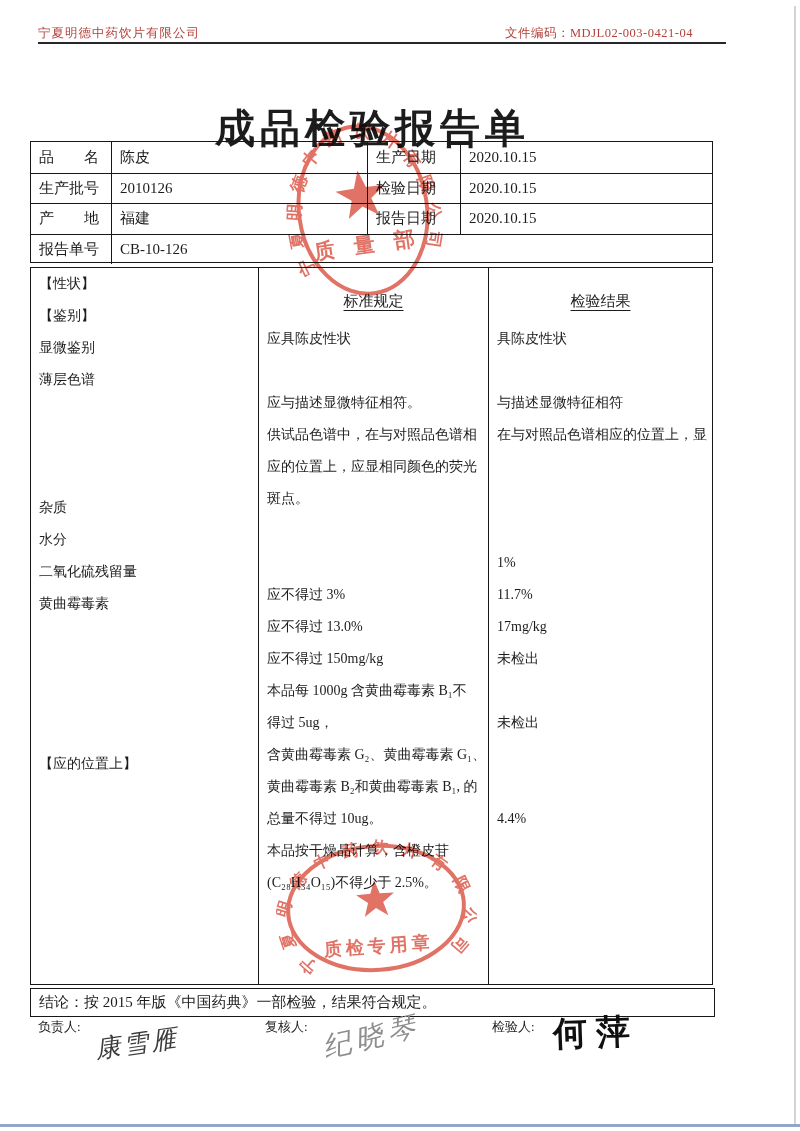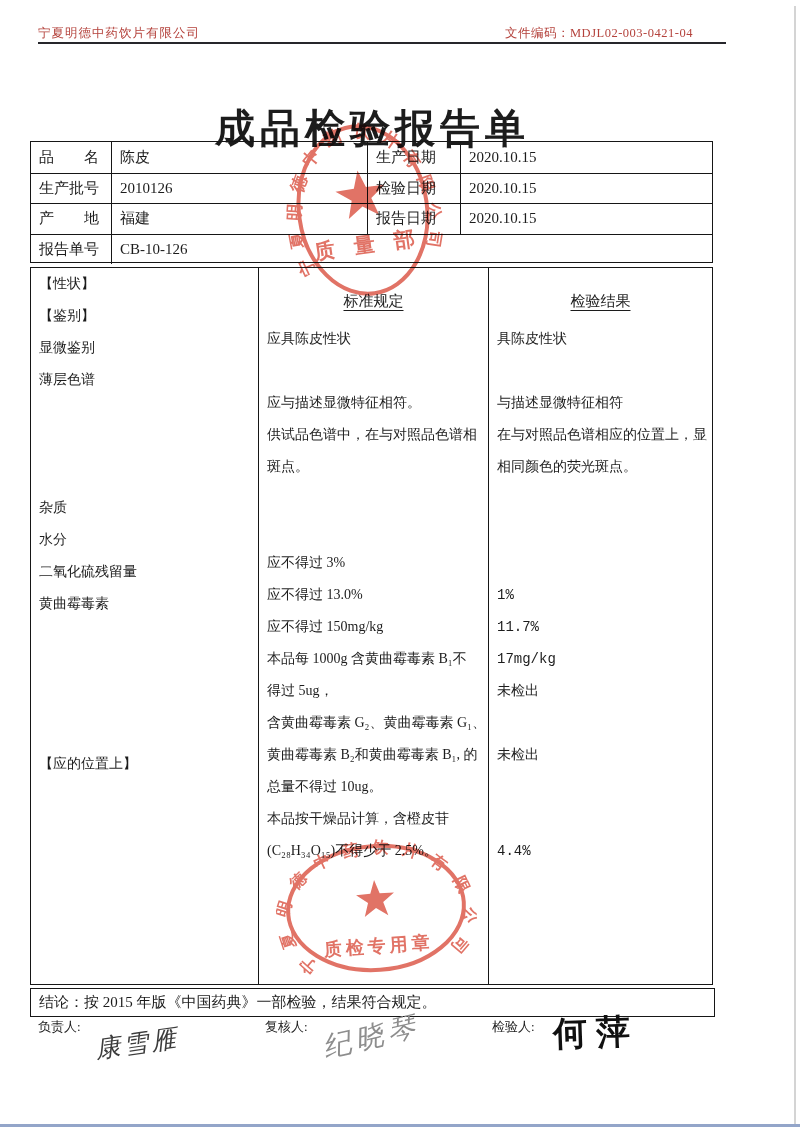--- a/index.html
+++ b/index.html
@@ -23,21 +23,21 @@
   .cell{display:flex;align-items:center;padding:0 8px;font-size:15px;box-sizing:border-box;white-space:nowrap;}
   .cell.bl{border-left:1px solid #161616;}
   .cell.bt{border-top:1px solid #161616;}
   .cell.span3{grid-column:2 / span 3;}
 
   
   .main-table{left:30px;top:267px;width:683px;height:718px;border:1.4px solid #161616;box-sizing:border-box;}
   .mt-col{position:absolute;top:0;bottom:0;box-sizing:border-box;}
   .mt-col1{left:0;width:227px;}
   .mt-col2{left:227px;width:230px;border-left:1px solid #161616;}
-  .mt-col3{left:457px;width:224px;border-left:1px solid #161616;font-family:Liberation Mono, monospace;}
+  .mt-col3{left:457px;width:224px;border-left:1px solid #161616;}
   .mt-head{height:55px;display:flex;align-items:center;padding-top:12px;box-sizing:border-box;font-size:15px;}
   .mt-col1 .mt-head{padding-left:8px;}
   .mt-col2 .mt-head,.mt-col3 .mt-head{justify-content:center;}
   .mt-head span{text-decoration:underline;text-underline-offset:4px;}
   .mt-line{height:32px;line-height:32px;padding-left:8px;font-size:14px;white-space:nowrap;box-sizing:border-box;}
 
   
   .conclusion{left:30px;top:988px;width:675px;height:27px;border:1.4px solid #161616;
     line-height:27px;padding-left:8px;font-size:15px;white-space:nowrap;}
 
@@ -113,20 +113,21 @@
     <div class="mt-line"></div>
   </div>
   <div class="mt-col mt-col2">
     <div class="mt-head">
         <span>标准规定</span>
       </div>
     <div class="mt-line">应具陈皮性状</div>
     <div class="mt-line"></div>
     <div class="mt-line">应与描述显微特征相符。</div>
     <div class="mt-line">供试品色谱中，在与对照品色谱相</div>
+    <div class="mt-line">应的位置上，应显相同颜色的荧光</div>
     <div class="mt-line">斑点。</div>
     <div class="mt-line"></div>
     <div class="mt-line"></div>
     <div class="mt-line">应不得过 3%</div>
     <div class="mt-line">应不得过 13.0%</div>
     <div class="mt-line">应不得过 150mg/kg</div>
     <div class="mt-line">本品每 1000g 含黄曲霉毒素 B₁不</div>
     <div class="mt-line">得过 5ug，</div>
     <div class="mt-line">含黄曲霉毒素 G₂、黄曲霉毒素 G₁、</div>
     <div class="mt-line">黄曲霉毒素 B₂和黄曲霉毒素 B₁, 的</div>
@@ -135,21 +136,20 @@
     <div class="mt-line">(C₂₈H₃₄O₁₅)不得少于 2.5%。</div>
   </div>
   <div class="mt-col mt-col3">
     <div class="mt-head">
         <span>检验结果</span>
       </div>
     <div class="mt-line">具陈皮性状</div>
     <div class="mt-line"></div>
     <div class="mt-line">与描述显微特征相符</div>
     <div class="mt-line">在与对照品色谱相应的位置上，显</div>
-    <div class="mt-line">相同颜色的荧光斑点。</div>
     <div class="mt-line"></div>
     <div class="mt-line"></div>
     <div class="mt-line"></div>
     <div class="mt-line">1%</div>
     <div class="mt-line">11.7%</div>
     <div class="mt-line">17mg/kg</div>
     <div class="mt-line">未检出</div>
     <div class="mt-line"></div>
     <div class="mt-line">未检出</div>
     <div class="mt-line"></div>

